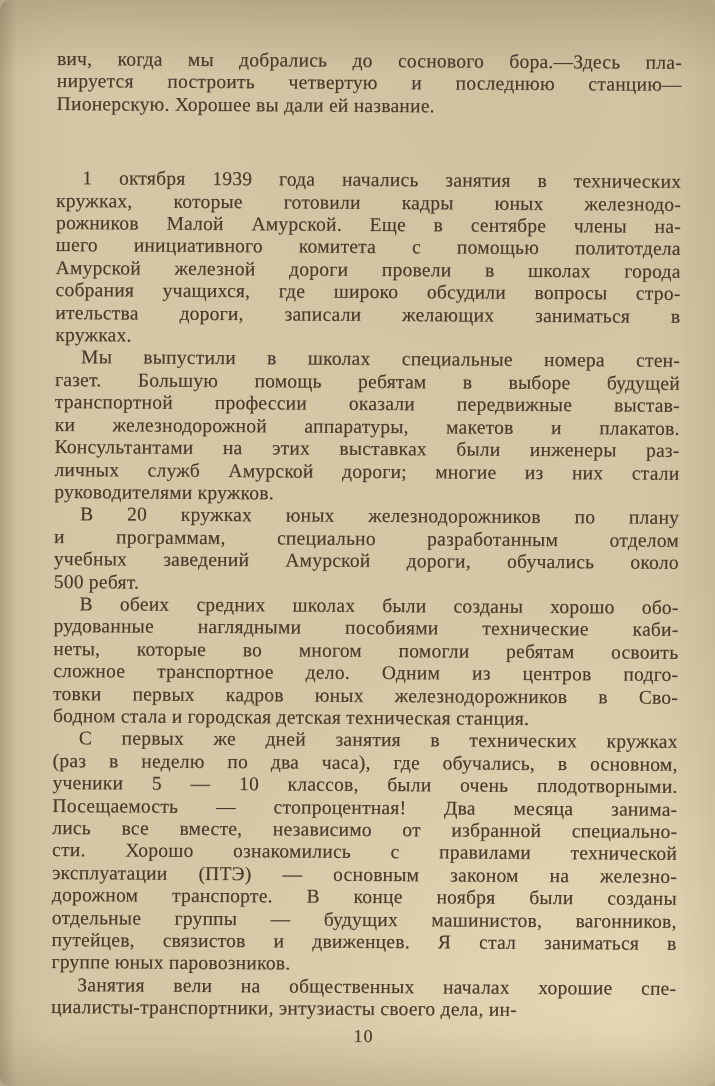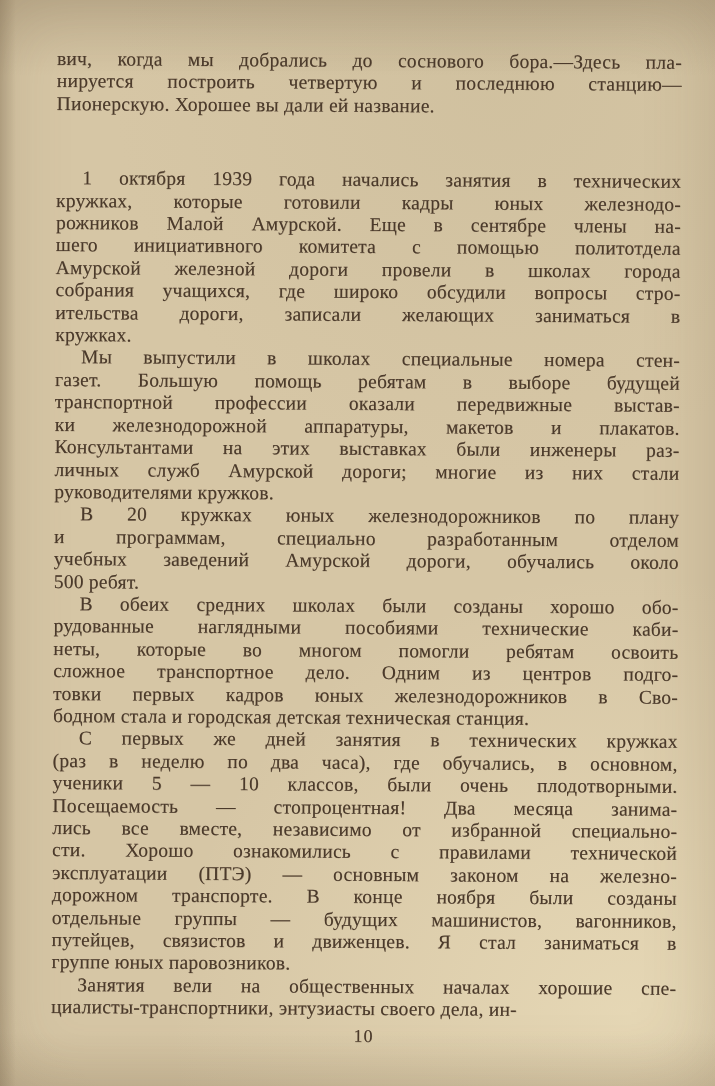--- a/index.html
+++ b/index.html
@@ -15,20 +15,21 @@
     background-color: #d6c6a5;
     background-image:
       linear-gradient(90deg, rgba(88,70,46,0.24) 0px, rgba(88,70,46,0) 16px),
       linear-gradient(180deg, rgba(95,76,50,0.16) 0%, rgba(95,76,50,0) 7%),
       linear-gradient(0deg, rgba(95,76,50,0.10) 0%, rgba(95,76,50,0) 5%),
       radial-gradient(140% 90% at 88% 94%, rgba(242,229,194,0.55) 0%, rgba(242,229,194,0) 46%),
       radial-gradient(90% 60% at 70% 8%, rgba(201,186,152,0.45) 0%, rgba(201,186,152,0) 60%),
       radial-gradient(130% 120% at 50% 42%, rgba(0,0,0,0) 55%, rgba(96,76,48,0.15) 100%);
     box-shadow: inset 0 0 70px rgba(104,84,54,0.22);
     font-family: "Liberation Serif", "DejaVu Serif", serif;
+    border-radius: 10px;
   }
   .text-block {
     position: absolute;
     left: 57px;
     top: 48px;
     width: 625px;
     transform: rotate(0.35deg);
     transform-origin: 0 0;
     color: #4b3a2b;
     font-size: 19.5px;

